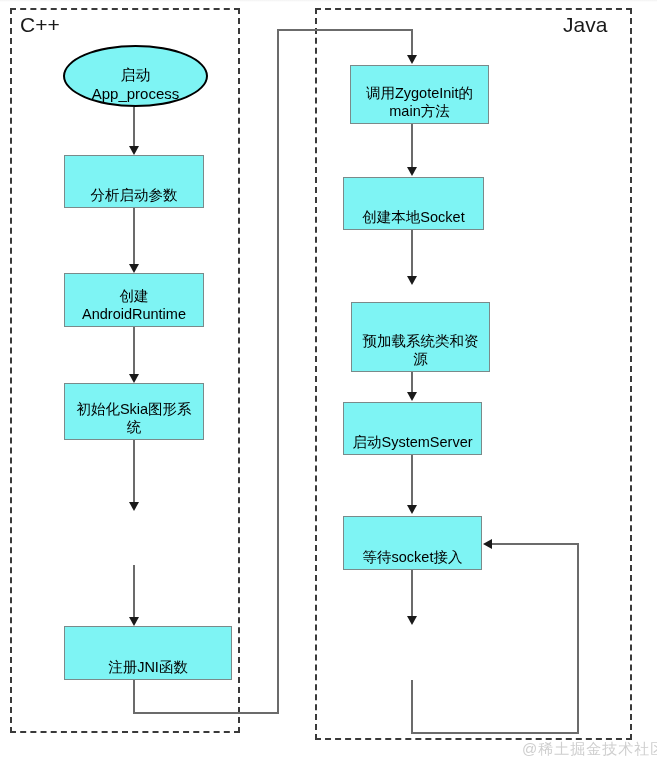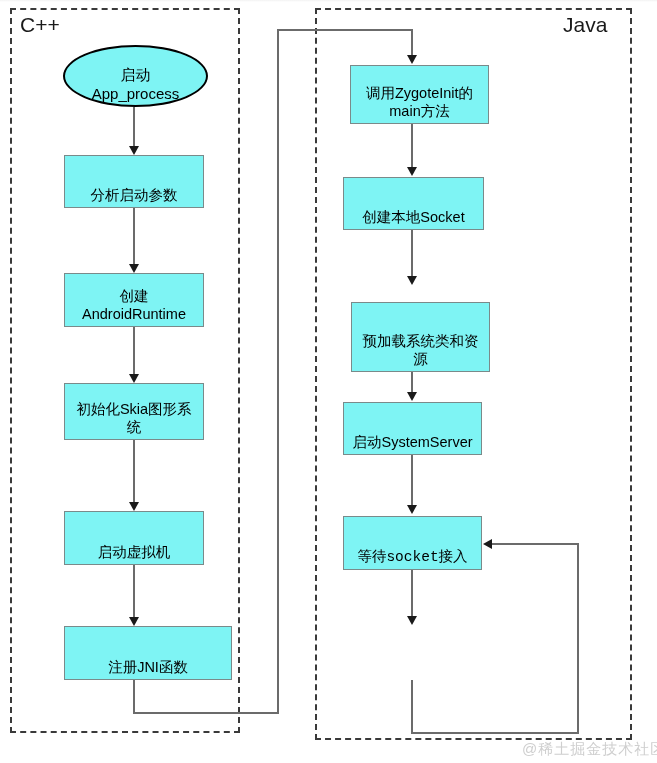--- a/index.html
+++ b/index.html
@@ -87,23 +87,20 @@
   <div class="node" style="left:64px;top:273px;width:140px;height:54px;">
     <span style="white-space:pre-line;">创建
 AndroidRuntime</span>
   </div>
 
   <div class="node" style="left:64px;top:383px;width:140px;height:57px;">
     <span style="white-space:pre-line;">初始化Skia图形系
 统</span>
   </div>
 
-  <div class="node" style="left:64px;top:511px;width:140px;height:54px;">
-    <span style="white-space:pre-line;">启动虚拟机</span>
-  </div>
 
   <div class="node" style="left:64px;top:626px;width:168px;height:54px;">
     <span style="white-space:pre-line;">注册JNI函数</span>
   </div>
 
   <div class="node" style="left:350px;top:65px;width:139px;height:59px;">
     <span style="white-space:pre-line;">调用ZygoteInit的
 main方法</span>
   </div>
 
@@ -113,20 +110,20 @@
 
   <div class="node" style="left:351px;top:286px;width:139px;height:70px;margin-top:16px;">
     <span style="white-space:pre-line;">预加载系统类和资
 源</span>
   </div>
 
   <div class="node" style="left:343px;top:402px;width:139px;height:53px;">
     <span style="white-space:pre-line;">启动SystemServer</span>
   </div>
 
-  <div class="node" style="left:343px;top:516px;width:139px;height:54px;font-family:Liberation Mono, monospace;">
+  <div class="node" style="left:343px;top:516px;width:139px;height:54px;">
     <span style="white-space:pre-line;">等待socket接入</span>
   </div>
 
 
   <div class="watermark" style="left:522px;top:740px;">@稀土掘金技术社区</div>
 
 </div>
 
 </body></html>

